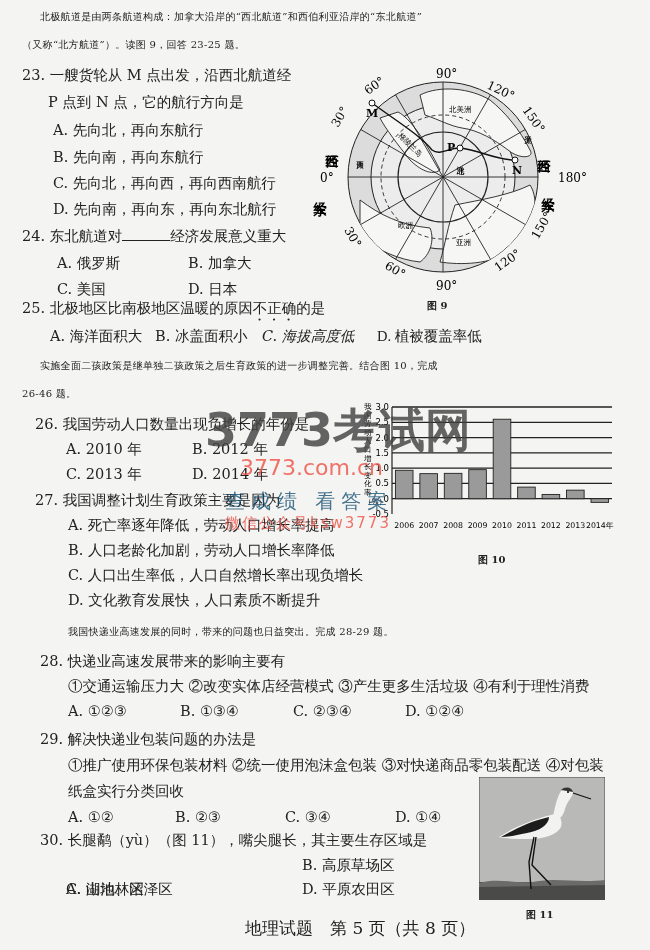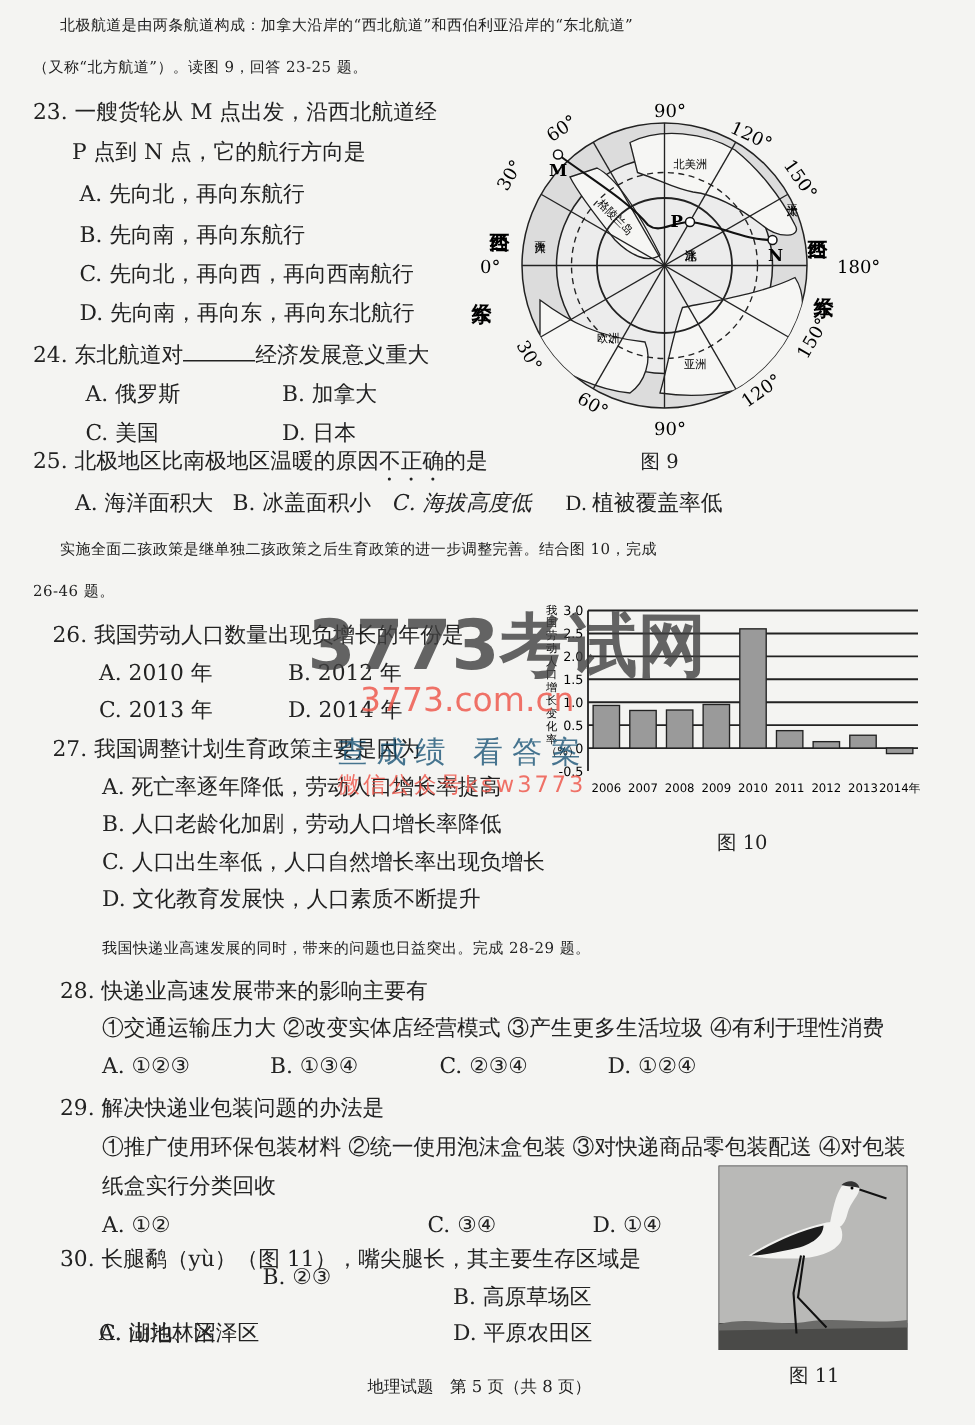--- a/index.html
+++ b/index.html
@@ -11,21 +11,21 @@
   }
   .abs { position:absolute; white-space:nowrap; }
   .t { font-size:14.5px; line-height:18px; }
   .intro { font-size:10px; letter-spacing:0.3px; }
   .dotted { text-emphasis: dot; -webkit-text-emphasis: dot; text-emphasis-position: under; -webkit-text-emphasis-position: under; }
   .blank { display:inline-block; width:48px; border-bottom:1px solid #222; height:13px; vertical-align:baseline; }
   .wm { position:absolute; white-space:nowrap; pointer-events:none; }
   .wm-blue { color:#404040; opacity:0.8; font-family:"DejaVu Sans",sans-serif; font-weight:bold; font-size:46px; }
   .wm-red { color:#ef5b4f; opacity:0.85; font-family:"DejaVu Sans",sans-serif; font-size:22px; }
   .wm-red2 { color:#0c4a6e; opacity:0.75; font-family:"DejaVu Serif",serif; font-size:20px; letter-spacing:6px; }
-  .cap { font-size:13px; }
+  .cap { font-size:10px;font-weight:bold; }
   svg text { font-family:"DejaVu Serif","Liberation Serif",serif; }
   .chart-svg text { font-family:"DejaVu Sans","Liberation Sans",sans-serif; }
 </style>
 </head>
 <body>
 
 <div class="abs intro" style="left:40px;top:10px;">北极航道是由两条航道构成：加拿大沿岸的“西北航道”和西伯利亚沿岸的“东北航道”</div>
 <div class="abs intro" style="left:22px;top:38px;">（又称“北方航道”）。读图 9，回答 23-25 题。</div>
 
 <div>
@@ -211,21 +211,21 @@
   <div class="abs t" style="left:180px;top:702px;"><span>B.</span> <span>①③④</span></div>
   <div class="abs t" style="left:293px;top:702px;"><span>C.</span> <span>②③④</span></div>
   <div class="abs t" style="left:405px;top:702px;"><span>D.</span> <span>①②④</span></div>
 </div>
 
 <div>
   <div class="abs t" style="left:40px;top:730px;"><span>29.</span> <span>解决快递业包装问题的办法是</span></div>
   <div class="abs t" style="left:68px;top:756px;">①推广使用环保包装材料 ②统一使用泡沫盒包装 ③对快递商品零包装配送 ④对包装</div>
   <div class="abs t" style="left:68px;top:782px;">纸盒实行分类回收</div>
   <div class="abs t" style="left:68px;top:808px;"><span>A.</span> <span>①②</span></div>
-  <div class="abs t" style="left:175px;top:843px;"><span>B.</span> <span>②③</span></div>
+  <div class="abs t" style="left:175px;top:808px;"><span>B.</span> <span>②③</span></div>
   <div class="abs t" style="left:285px;top:808px;"><span>C.</span> <span>③④</span></div>
   <div class="abs t" style="left:395px;top:808px;"><span>D.</span> <span>①④</span></div>
 </div>
 
 <div>
   <div class="abs t" style="left:40px;top:831px;"><span>30.</span> <span>长腿鹬（yù）（图 11），嘴尖腿长，其主要生存区域是</span></div>
   <div class="abs t" style="left:66px;top:856px;margin-top:24px;"><span>A.</span> <span>山地林区</span></div>
   <div class="abs t" style="left:302px;top:856px;"><span>B.</span> <span>高原草场区</span></div>
   <div class="abs t" style="left:66px;top:880px;"><span>C.</span> <span>湖泊、沼泽区</span></div>
   <div class="abs t" style="left:302px;top:880px;"><span>D.</span> <span>平原农田区</span></div>
@@ -243,13 +243,13 @@
   <path d="M82,13 C86,9 93,10 94,15 C90,14 86,14 82,13 Z" fill="#333"></path>
   <circle cx="89" cy="15" r="1" fill="#000"></circle>
 
   <line x1="94" y1="16" x2="112" y2="22" stroke="#111" stroke-width="1.3"></line>
 
   <path d="M55,60 L50,85 L52,112" fill="none" stroke="#111" stroke-width="1.4"></path>
   <path d="M57,60 L53,88 L72,108" fill="none" stroke="#111" stroke-width="1.4"></path>
 </svg>
 <div class="abs cap" style="left:526px;top:908px;">图 11</div>
 
-<div class="abs" style="left:245px;top:917px;font-size:11px;">地理试题　第 5 页（共 8 页）</div>
+<div class="abs" style="left:245px;top:917px;font-size:17px;">地理试题　第 5 页（共 8 页）</div>
 
 </body></html>

